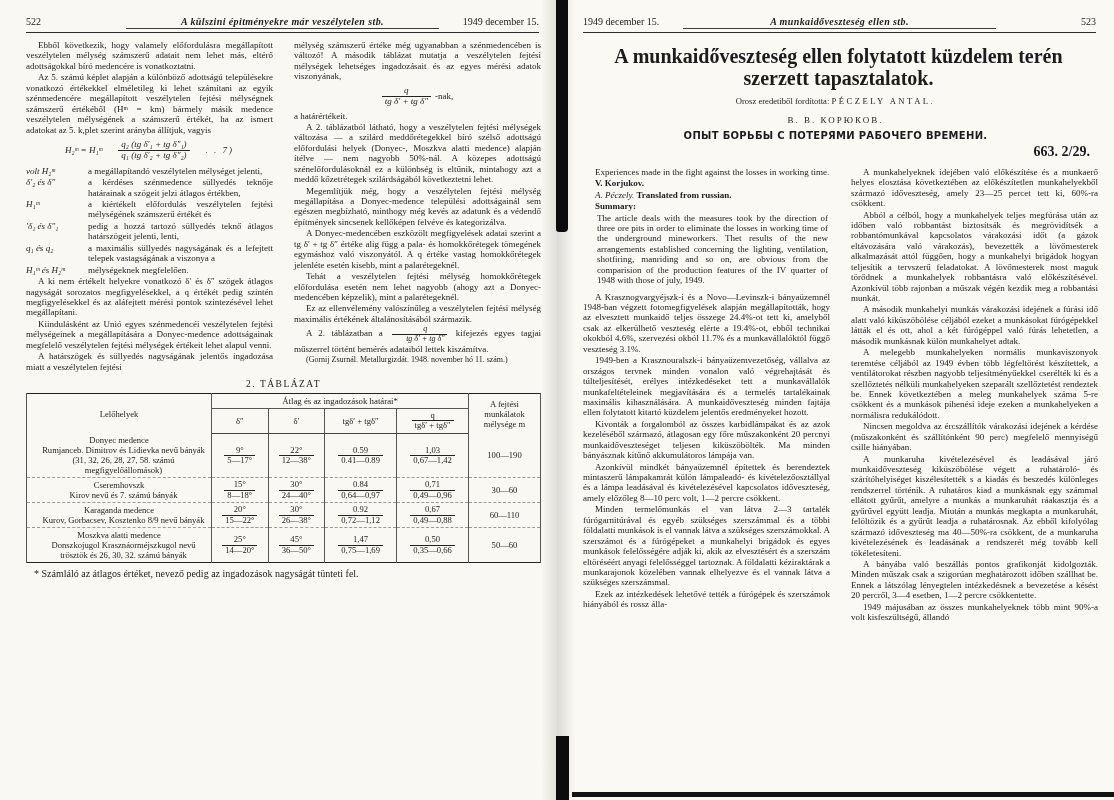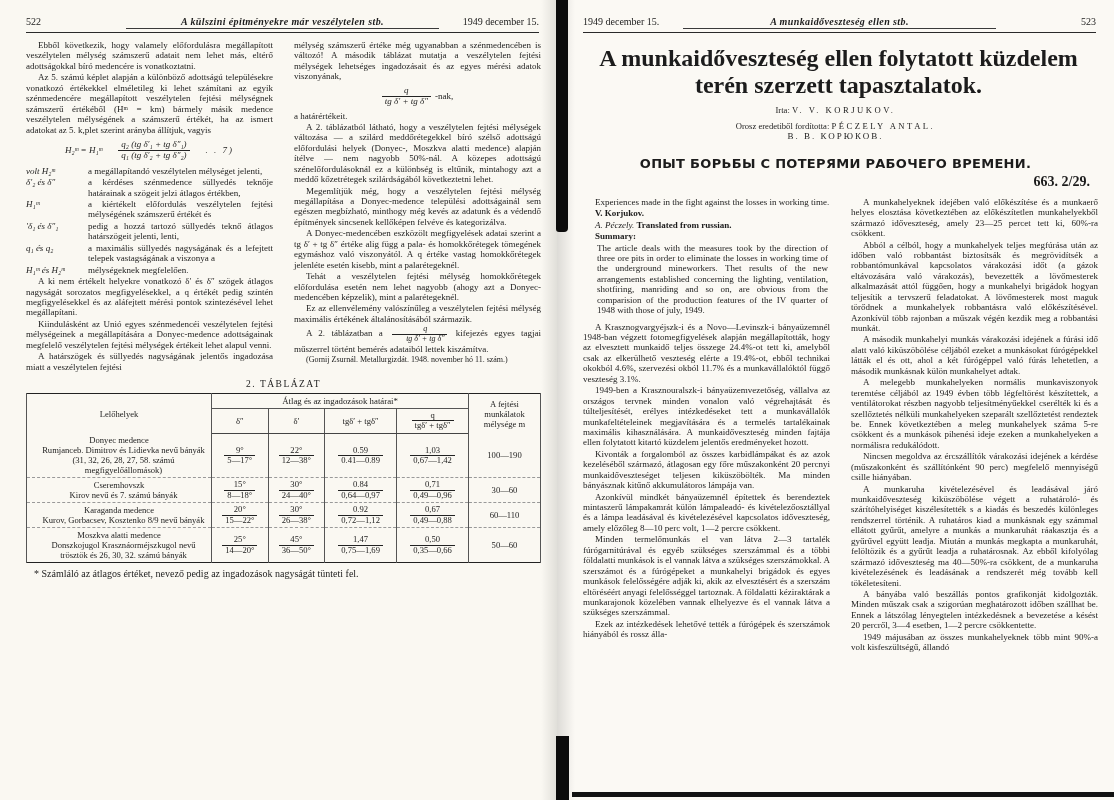--- a/index.html
+++ b/index.html
@@ -55,25 +55,25 @@
   table.tablazat th{font-weight:normal;}
   .th-group{border-bottom:1px solid #555;font-size:8.8px;}
   thead tr:last-child th{border-bottom:1px solid #444;}
   tbody tr{border-top:1px dashed #999;}
   tbody tr:first-child{border-top:none;}
   td.td-name{text-align:left;padding:4px 4px 4px 5px;}
   td.td-name .nm2{padding-left:9px;}
   .tbl-footnote{font-size:10px;margin:5px 0 0 8px;}
 
   
-  .art-title{text-align:center;font-weight:bold;font-size:24px;line-height:1.12;margin:12px 34px 6px 40px;}
+  .art-title{text-align:center;font-weight:bold;font-size:20px;line-height:1.12;margin:12px 34px 6px 40px;}
   .byline{text-align:center;font-size:8.6px;margin-top:6px;}
   .byline .nm{letter-spacing:2.5px;}
-  .cyr-author{text-align:center;font-size:9px;letter-spacing:2px;}
-  .cyr-title{text-align:center;font-weight:bold;font-size:13px;letter-spacing:0.3px;margin-top:15px;
+  .cyr-author{text-align:center;font-size:9px;letter-spacing:2px;margin-top:9px;}
+  .cyr-title{text-align:center;font-weight:bold;font-size:10px;letter-spacing:0.3px;margin-top:5px;
          font-family:"DejaVu Sans","Liberation Sans",sans-serif;}
   .doc-code{text-align:right;font-weight:bold;font-size:14px;padding-right:24px;margin-top:3px;}
 
   .sum-line{text-indent:12px;}
   .author-line{font-weight:bold;text-indent:0;margin-top:3px;}
   .transl-line{text-indent:0;margin-top:2px;}
   .transl-line .it{font-style:italic;}
   .transl-line .bd{font-weight:bold;}
   .summary-label{font-weight:bold;text-indent:14px;margin-top:2px;}
   .summary-block{margin:1px 2px 6px 14px;text-align:justify;}
@@ -245,24 +245,20 @@
 
   <div class="page page-right">
     <div class="page-header">
       <span class="ph-side">1949 december 15.</span>
       <span class="ph-title">A munkaidőveszteség ellen stb.</span>
       <span class="ph-side right">523</span>
     </div>
 
     <div class="art-title">A munkaidőveszteség ellen folytatott küzdelem terén szerzett tapasztalatok.</div>
 
-    <div class="byline">
-      <span>Irta:</span>
-      <span class="nm">V. V. KORJUKOV.</span>
-    </div>
     <div class="byline">
       <span>Orosz eredetiből fordította:</span>
       <span class="nm">PÉCZELY ANTAL.</span>
     </div>
 
     <div class="cyr-author">В. В. КОРЮКОВ.</div>
     <div class="cyr-title">ОПЫТ БОРЬБЫ С ПОТЕРЯМИ РАБОЧЕГО ВРЕМЕНИ.</div>
     <div class="doc-code">663. 2/29.</div>
 
     <div class="cols">

